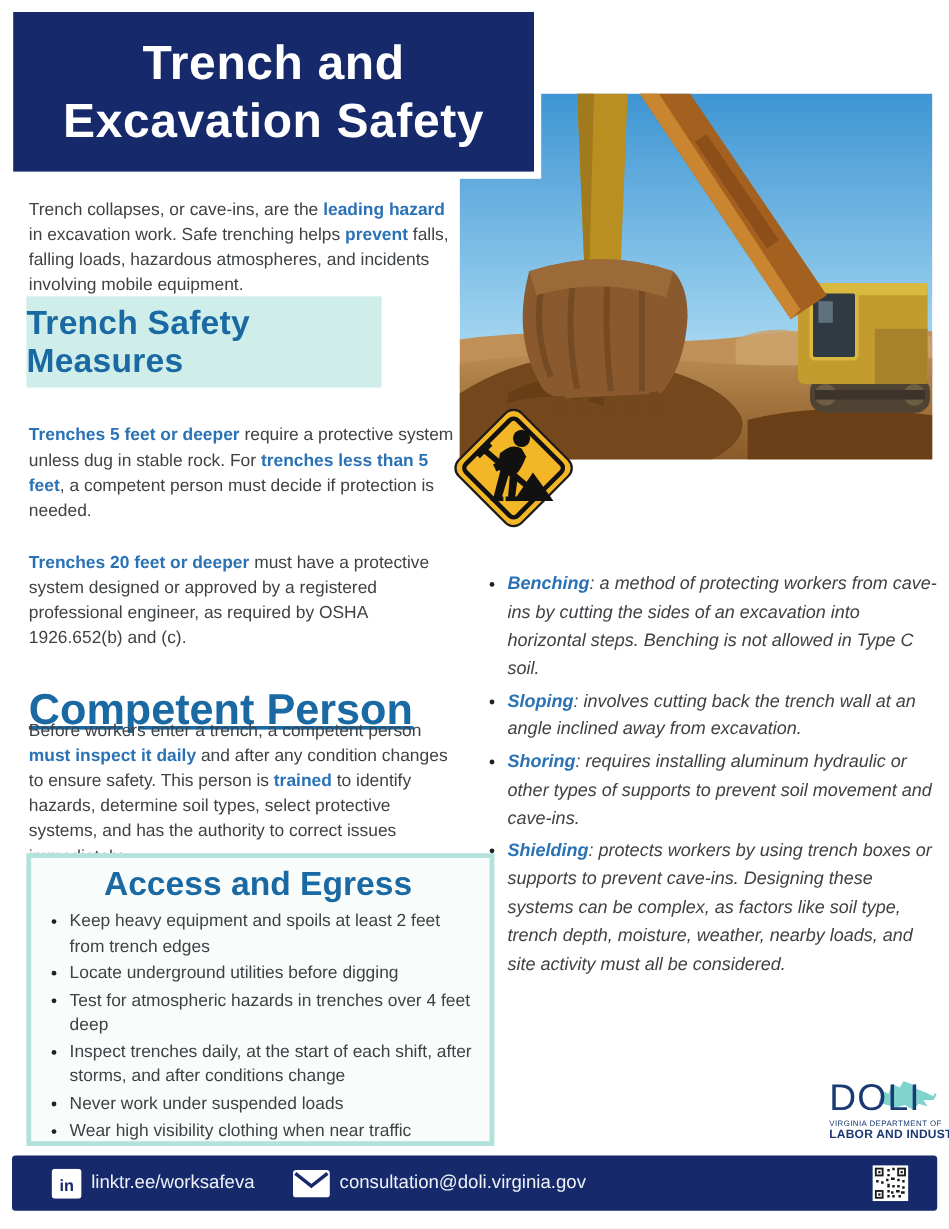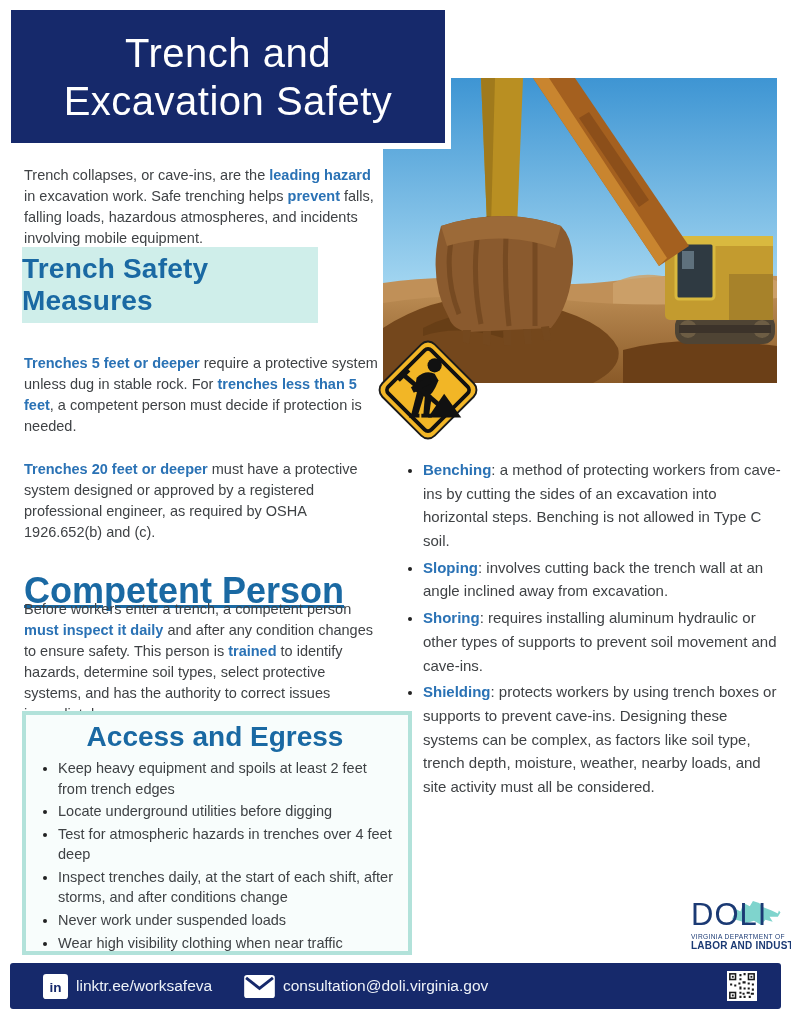--- a/index.html
+++ b/index.html
@@ -6,21 +6,21 @@
   #page{
     position:relative;width:791px;height:1024px;margin:0 auto;background:#fff;
     overflow:hidden;font-family:"Liberation Sans","DejaVu Sans",sans-serif;color:#3f4245;
   }
   
   .title-box{
     position:absolute;left:11px;top:10px;width:434px;height:133px;background:#16296b;
     box-shadow:6px 6px 0 #ffffff;display:flex;flex-direction:column;align-items:center;
     justify-content:center;z-index:3;
   }
-  .title-box .tl{color:#fff;font-weight:normal;font-size:40px;line-height:1.2;letter-spacing:.5px;}
+  .title-box .tl{color:#fff;font-weight:bold;font-size:40px;line-height:1.2;letter-spacing:.5px;}
   
   .photo{position:absolute;left:383px;top:78px;width:394px;height:305px;z-index:1;}
   .photo svg{display:block;width:100%;height:100%;}
   
   .sign{position:absolute;left:371px;top:333px;width:114px;height:114px;z-index:4;}
   
   .blk{position:absolute;font-size:14.5px;line-height:1.45;}
   .hl{color:#2a72b5;font-weight:bold;}
   .strong{color:#17191c;font-weight:bold;}
   .intro{left:24px;top:150px;width:360px;}
@@ -37,21 +37,21 @@
   .access{
     position:absolute;left:22px;top:711px;width:390px;height:244px;box-sizing:border-box;
     border:4px solid #b2e2da;background:#f8fdfc;padding:4px 10px 0 6px;
   }
   .access-h{text-align:center;color:#1a69a3;font-weight:bold;font-size:28px;margin:2px 0 5px 0;}
   .access ul{margin:0;padding:0 0 0 26px;font-size:14.5px;line-height:1.42;color:#3f4245;}
   .access li{margin:0 0 2px 0;}
   .access li::marker{color:#222;font-size:13px;}
   
   .ps-head{position:absolute;left:472px;top:414px;color:#1a69a3;font-weight:bold;font-size:27px;z-index:5;}
-  .ps-list{position:absolute;left:401px;top:458px;width:382px;}
+  .ps-list{position:absolute;left:401px;top:475px;width:382px;font-style:italic;}
   .ps-list ul{margin:0;padding:0 0 0 22px;font-size:15px;line-height:1.58;color:#3f4245;}
   .ps-list li{margin:0 0 3px 0;}
   .ps-list li::marker{color:#222;font-size:14px;}
   .osha{left:397px;top:836px;width:374px;font-size:14.5px;line-height:1.36;color:#33363a;}
   
   .logo{position:absolute;left:691px;top:899px;width:88px;z-index:2;}
   .logo .va{position:absolute;right:-2px;top:-3px;width:52px;height:34px;}
   .logo .doli{position:relative;font-weight:normal;font-size:31px;letter-spacing:1px;color:#1b3a74;line-height:1;}
   .logo .l1{font-size:6.6px;color:#1b3a74;letter-spacing:.35px;margin-top:3px;white-space:nowrap;}
   .logo .l2{font-size:10px;font-weight:bold;color:#1b3a74;letter-spacing:.2px;white-space:nowrap;}

